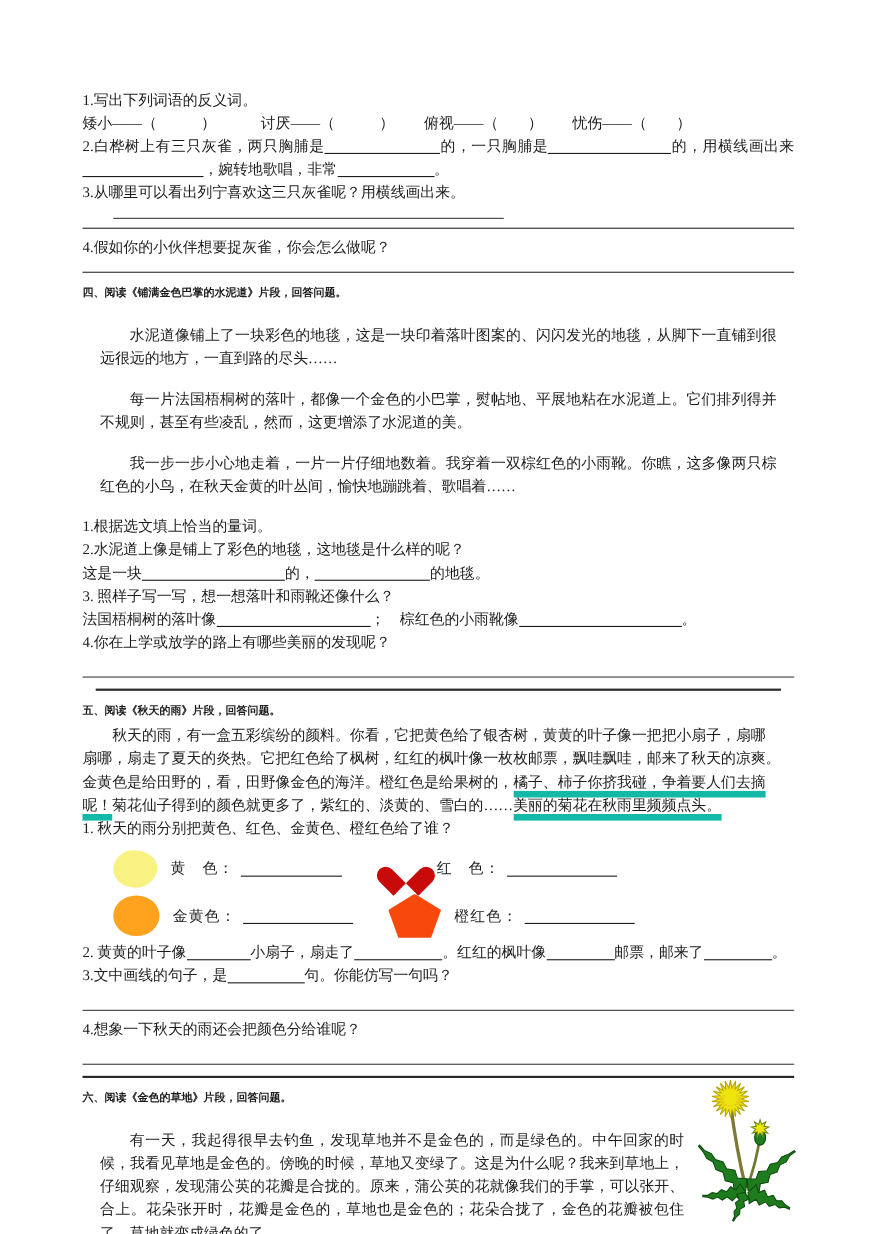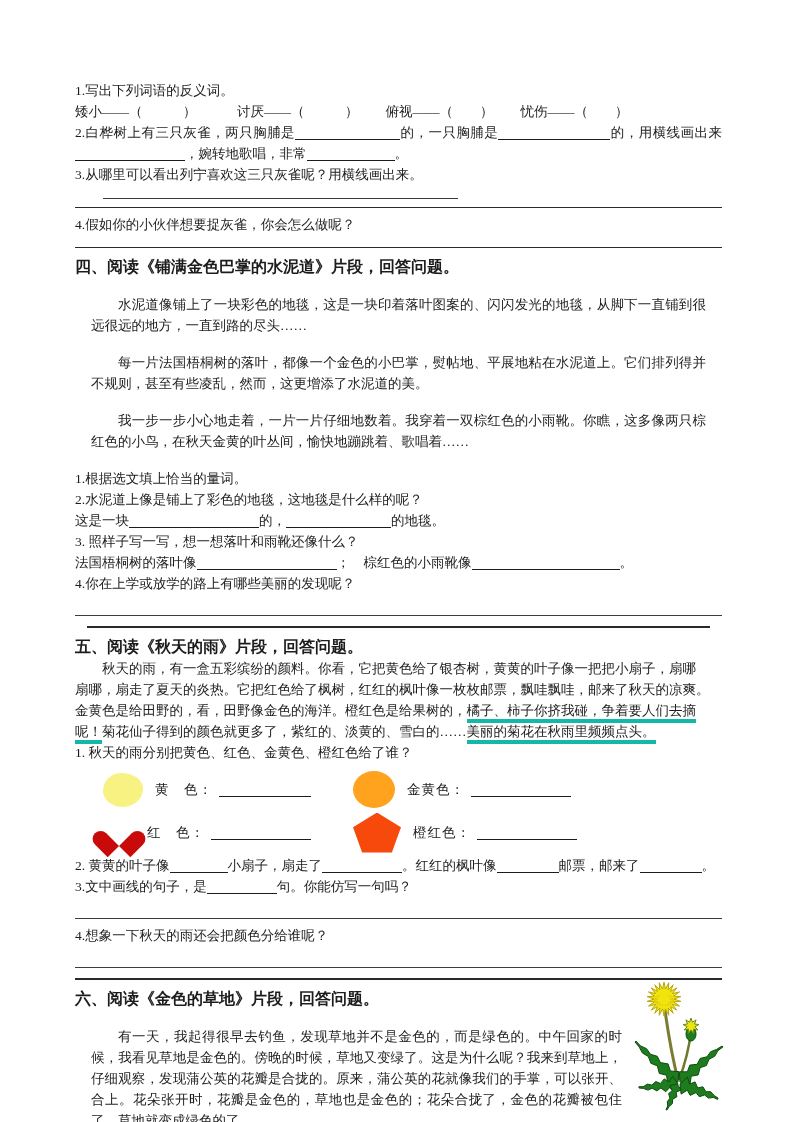--- a/index.html
+++ b/index.html
@@ -7,24 +7,24 @@
     width:793px;height:1122px;overflow:hidden;
     font-family:"Liberation Serif","DejaVu Serif",serif;
     font-size:13.5px;color:#1c1c1c;
   }
   .page{padding:80px 71px 0 75px;}
   .ln{line-height:21px;white-space:nowrap;}
   .wrapln{line-height:21px;text-align:justify;}
   .para{margin:16px;text-indent:2em;text-align:justify;line-height:21px;}
   .hd{
     font-family:"DejaVu Sans","Liberation Sans",sans-serif;
-    font-weight:bold;font-size:16px;line-height:22px;white-space:nowrap;
+    font-weight:bold;font-size:10px;line-height:22px;white-space:nowrap;
   }
   .blank{display:inline-block;border-bottom:1px solid #1c1c1c;height:13px;vertical-align:-3px;}
-  .u{border-bottom:4px solid #14b8a6;padding-bottom:1px;}
+  .u{border-bottom:6px solid #14b8a6;padding-bottom:1px;}
   .ansline{border-bottom:1px solid #3c3c3c;height:11px;}
   .sep{border-top:1.5px solid #2a2a2a;height:0;}
   .sep-inset{margin:0 12px;} .mt6{margin-top:6px;} .mt8{margin-top:8px;} .mt10{margin-top:10px;} .mt12{margin-top:12px;}
   
   .cgrid{display:grid;grid-template-columns:250px 1fr;row-gap:2px;padding-left:28px;margin:6px 0 2px 0;text-align:right;}
   .citem{display:flex;align-items:center;height:41px;}
   .cshape{margin-right:12px;flex:0 0 auto;}
   .clabel{letter-spacing:1px;}
   .blob{width:40px;height:34px;border-radius:46% 54% 50% 50%/52% 46% 54% 48%;}
   .circ{width:42px;height:37px;border-radius:50%;}
@@ -84,27 +84,27 @@
   </div>
   <div class="ln">1.  秋天的雨分别把黄色、红色、金黄色、橙红色给了谁？</div>
 
   <div class="cgrid">
     <div class="citem">
       <div class="cshape blob" style="background: rgb(247, 242, 130);"></div>
       <span class="clabel">黄　色：</span>
       <span class="blank" style="width:92px;margin-left:6px"></span>
     </div>
     <div class="citem">
-      <div class="cshape circ" style="background: rgb(255, 162, 30);"></div>
-      <span class="clabel">金黄色：</span>
+      <div class="cshape heart heart-fill" style="--c:#C80A0A"></div>
+      <span class="clabel">红　色：</span>
       <span class="blank" style="width:100px;margin-left:6px"></span>
     </div>
     <div class="citem">
-      <div class="cshape heart heart-fill" style="--c:#C80A0A"></div>
-      <span class="clabel">红　色：</span>
+      <div class="cshape circ" style="background: rgb(255, 162, 30);"></div>
+      <span class="clabel">金黄色：</span>
       <span class="blank" style="width:100px;margin-left:6px"></span>
     </div>
     <div class="citem">
       <div class="cshape pent" style="background: rgb(248, 73, 13);"></div>
       <span class="clabel">橙红色：</span>
       <span class="blank" style="width:100px;margin-left:6px"></span>
     </div>
   </div>
 
   <div class="wrapln">

